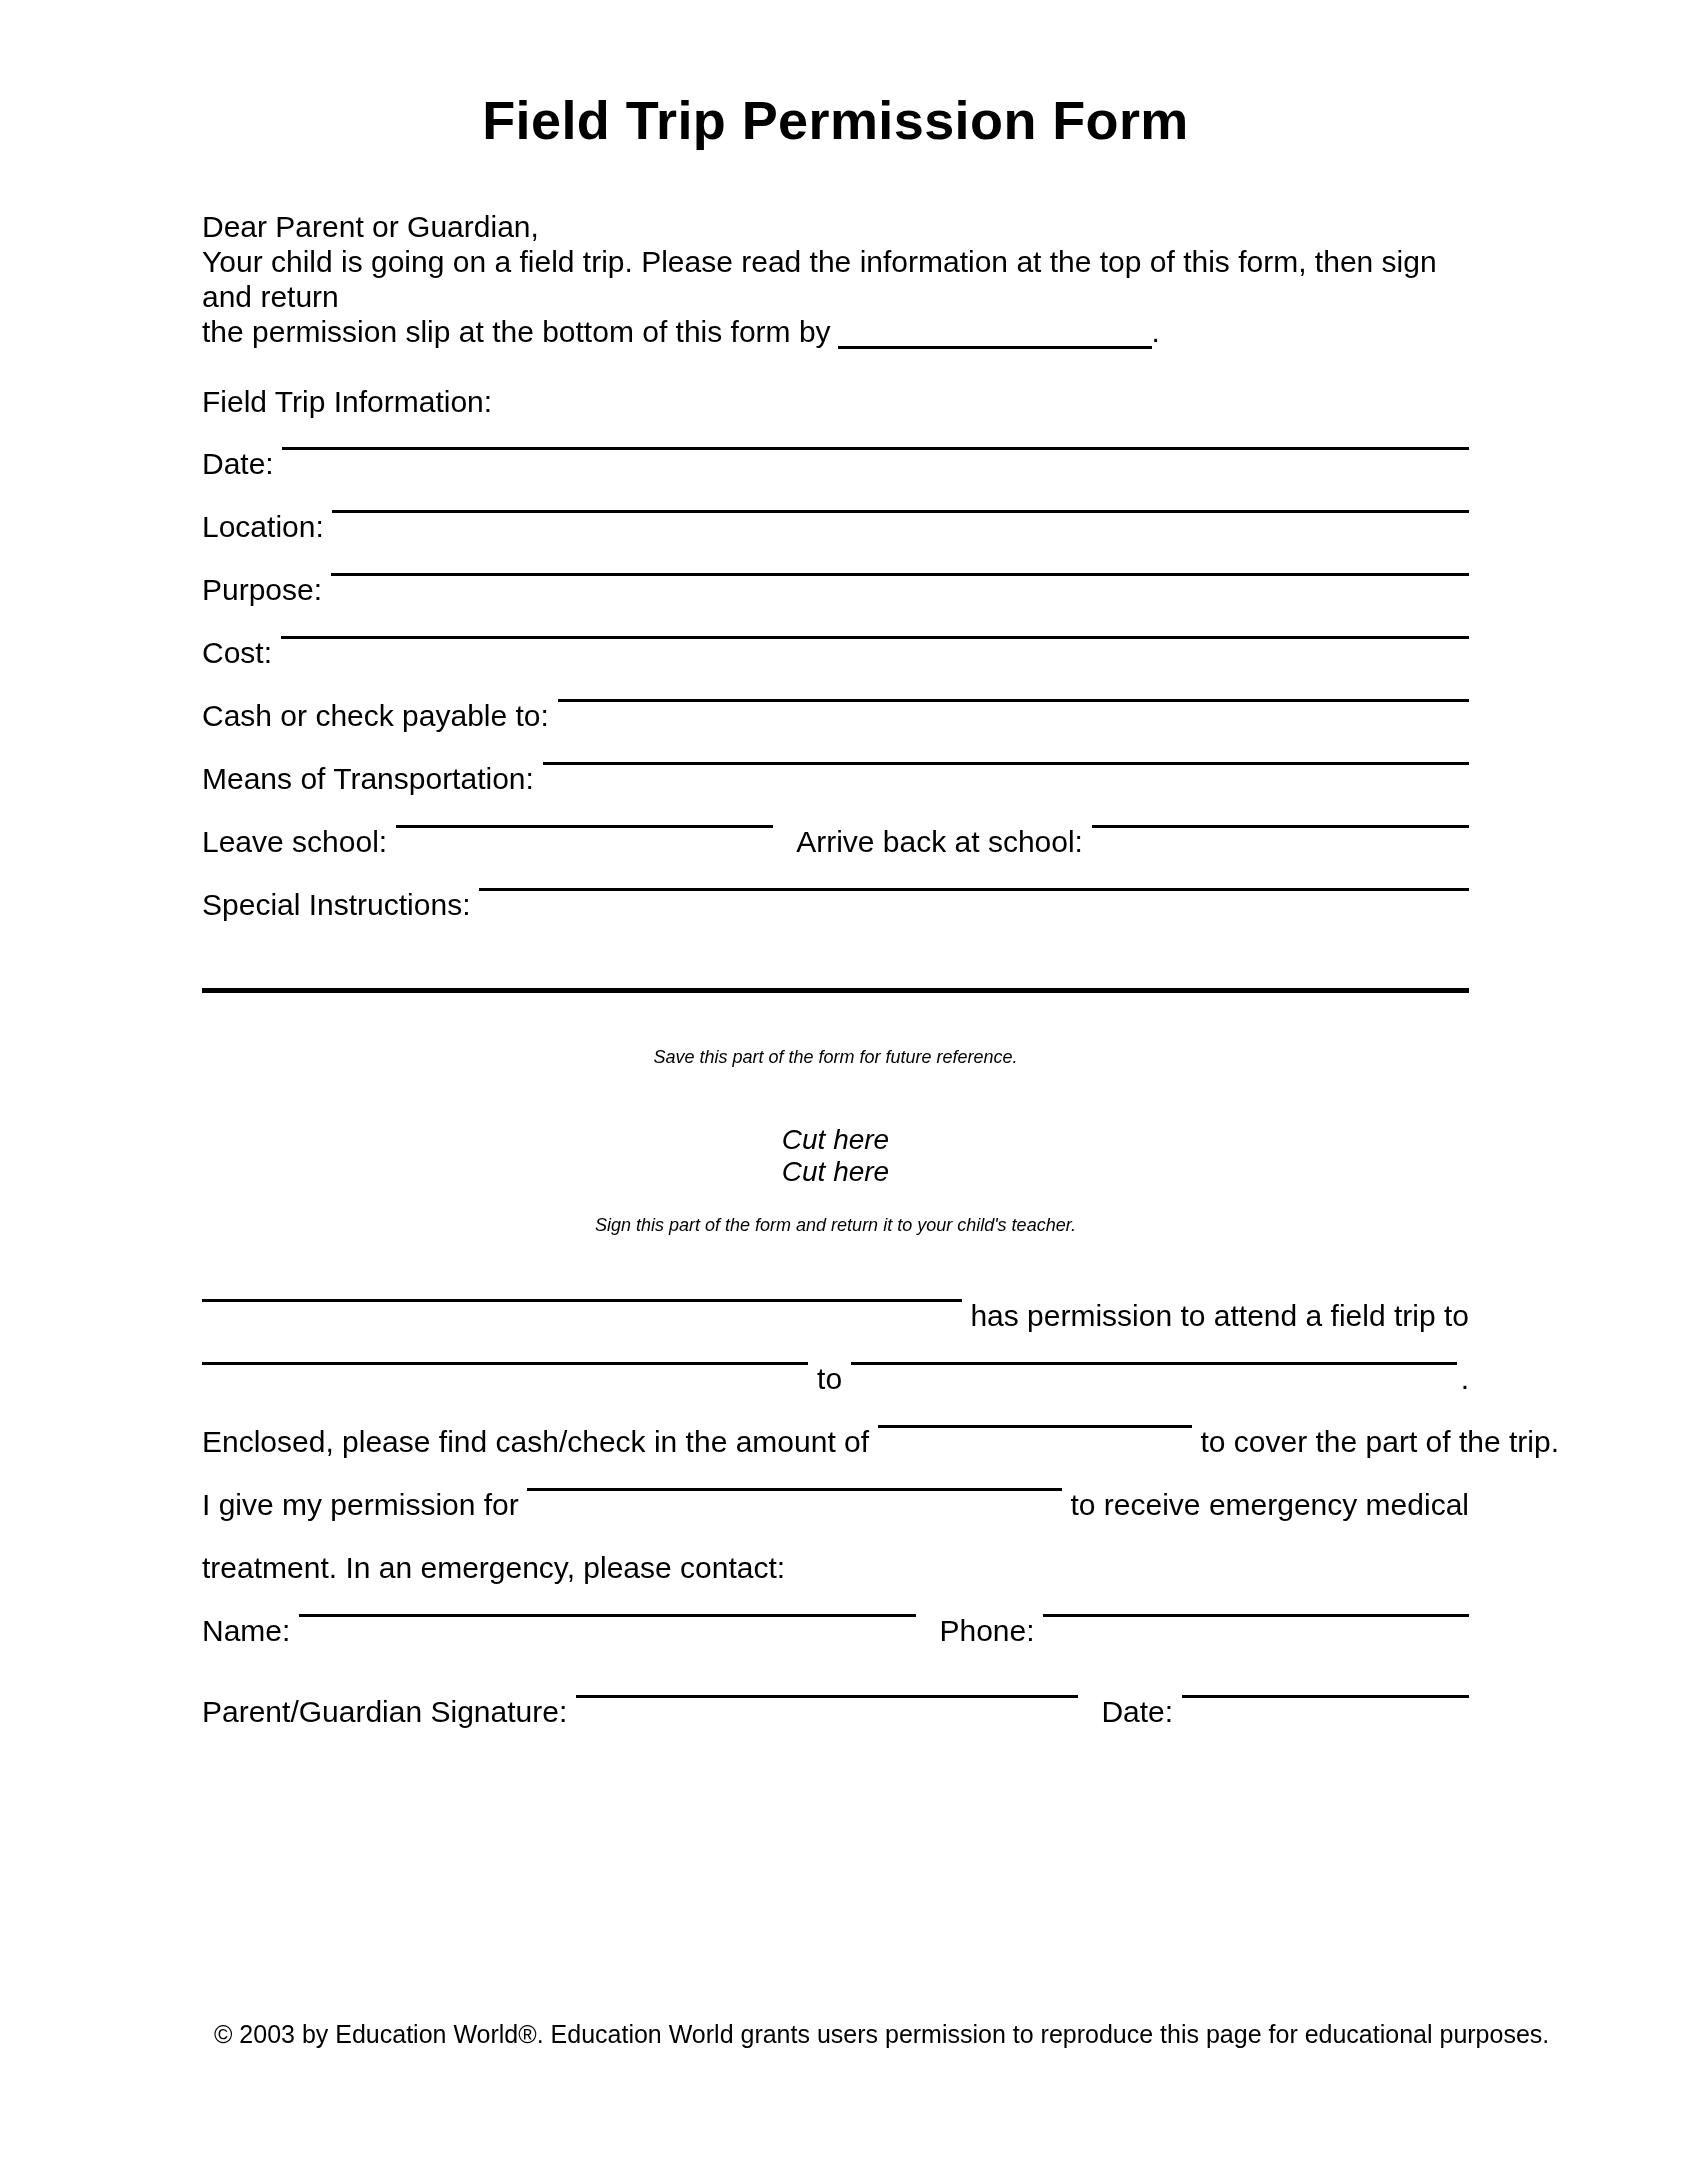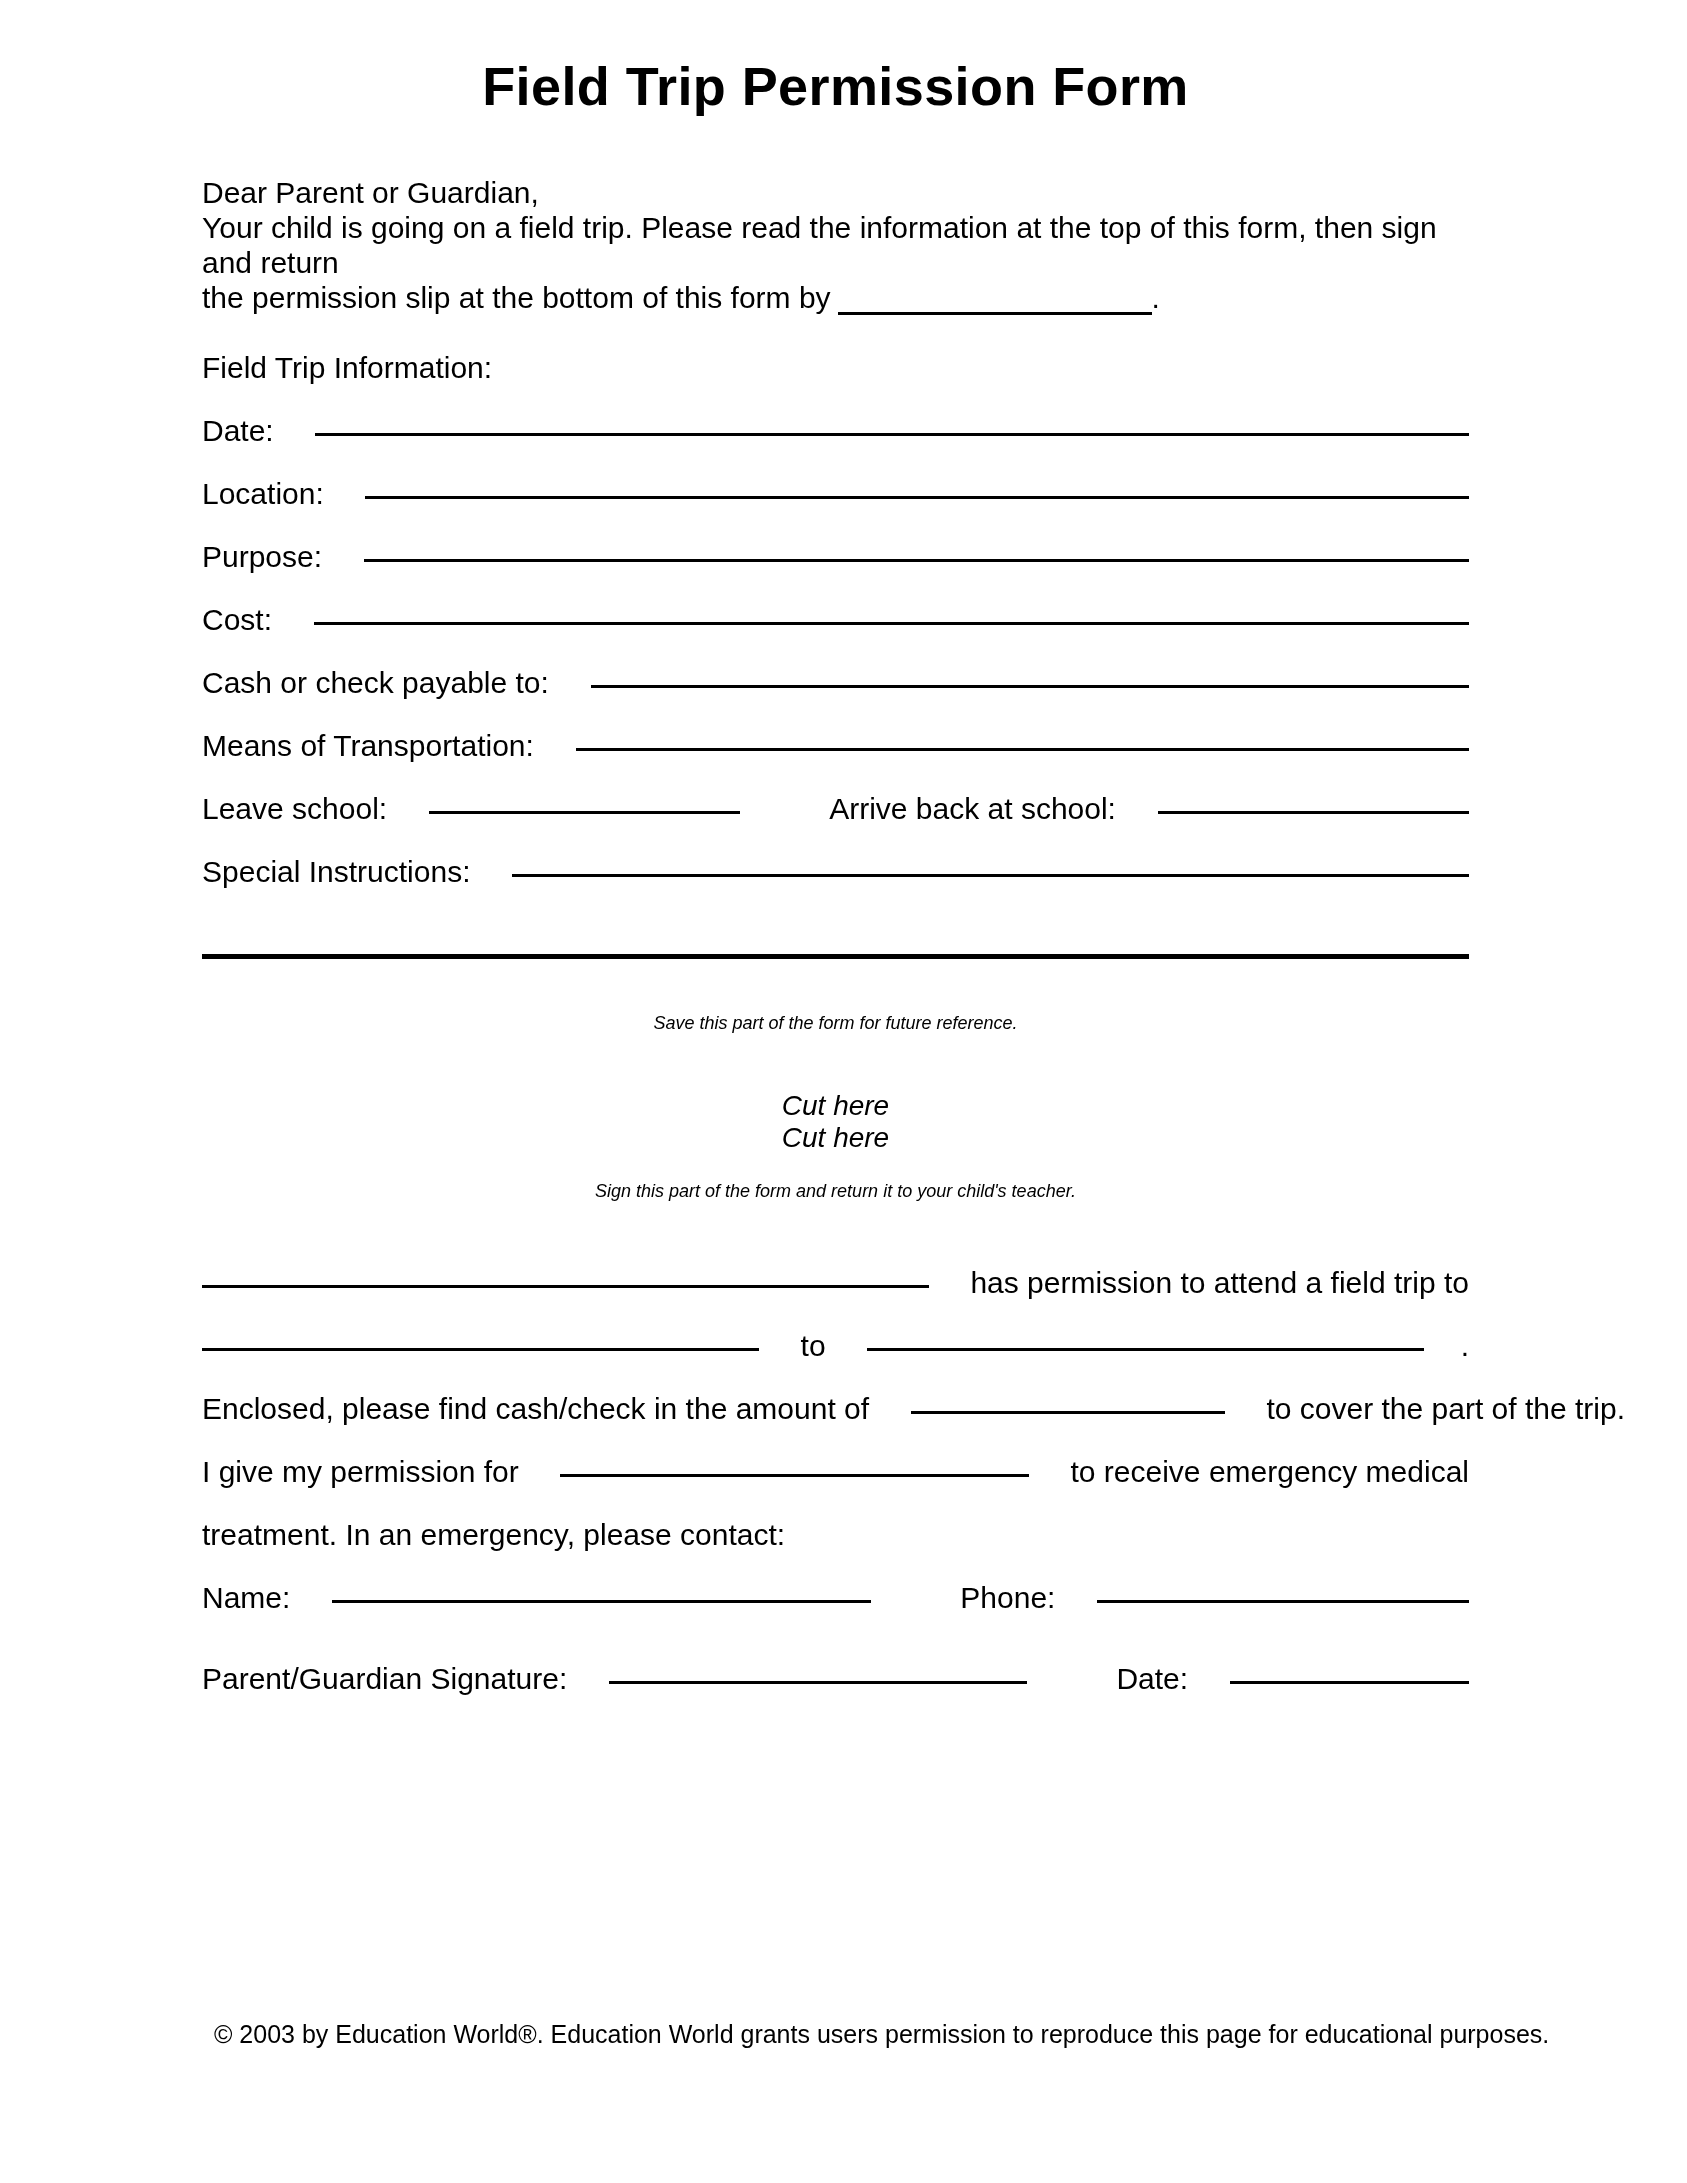--- a/index.html
+++ b/index.html
@@ -8,21 +8,21 @@
     position: relative;
     width: 1687px;
     height: 2184px;
     background: #ffffff;
     color: #000000;
     font-family: "Liberation Sans", "DejaVu Sans", sans-serif;
     font-size: 30px;
     overflow: hidden;
   }
   .content {
-    padding: 55px 218px 0 202px;
+    padding: 89px 218px 0 202px;
   }
   h1.title {
     font-size: 54px;
     font-weight: bold;
     text-align: center;
     margin: 0;
     line-height: 1.15;
     letter-spacing: 0.4px;
   }
   .intro {
@@ -36,25 +36,24 @@
     margin-bottom: -7px;
     margin-left: 7px;
   }
   .section-heading {
     margin-top: 35px;
     height: 35px;
     line-height: 35px;
   }
   .field-row {
     display: flex;
-    align-items: center;
+    align-items: flex-start;
     height: 35px;
     margin-top: 28px;
     white-space: nowrap;
-    gap: 33px;
   }
   .label { flex: 0 0 auto; }
   .blank {
     flex: 1 1 auto;
     display: inline-block;
     height: 0;
     border-bottom: 3.5px solid #000;
     margin-bottom: -7px;
     margin-left: 8.7px;
     min-width: 35px;

